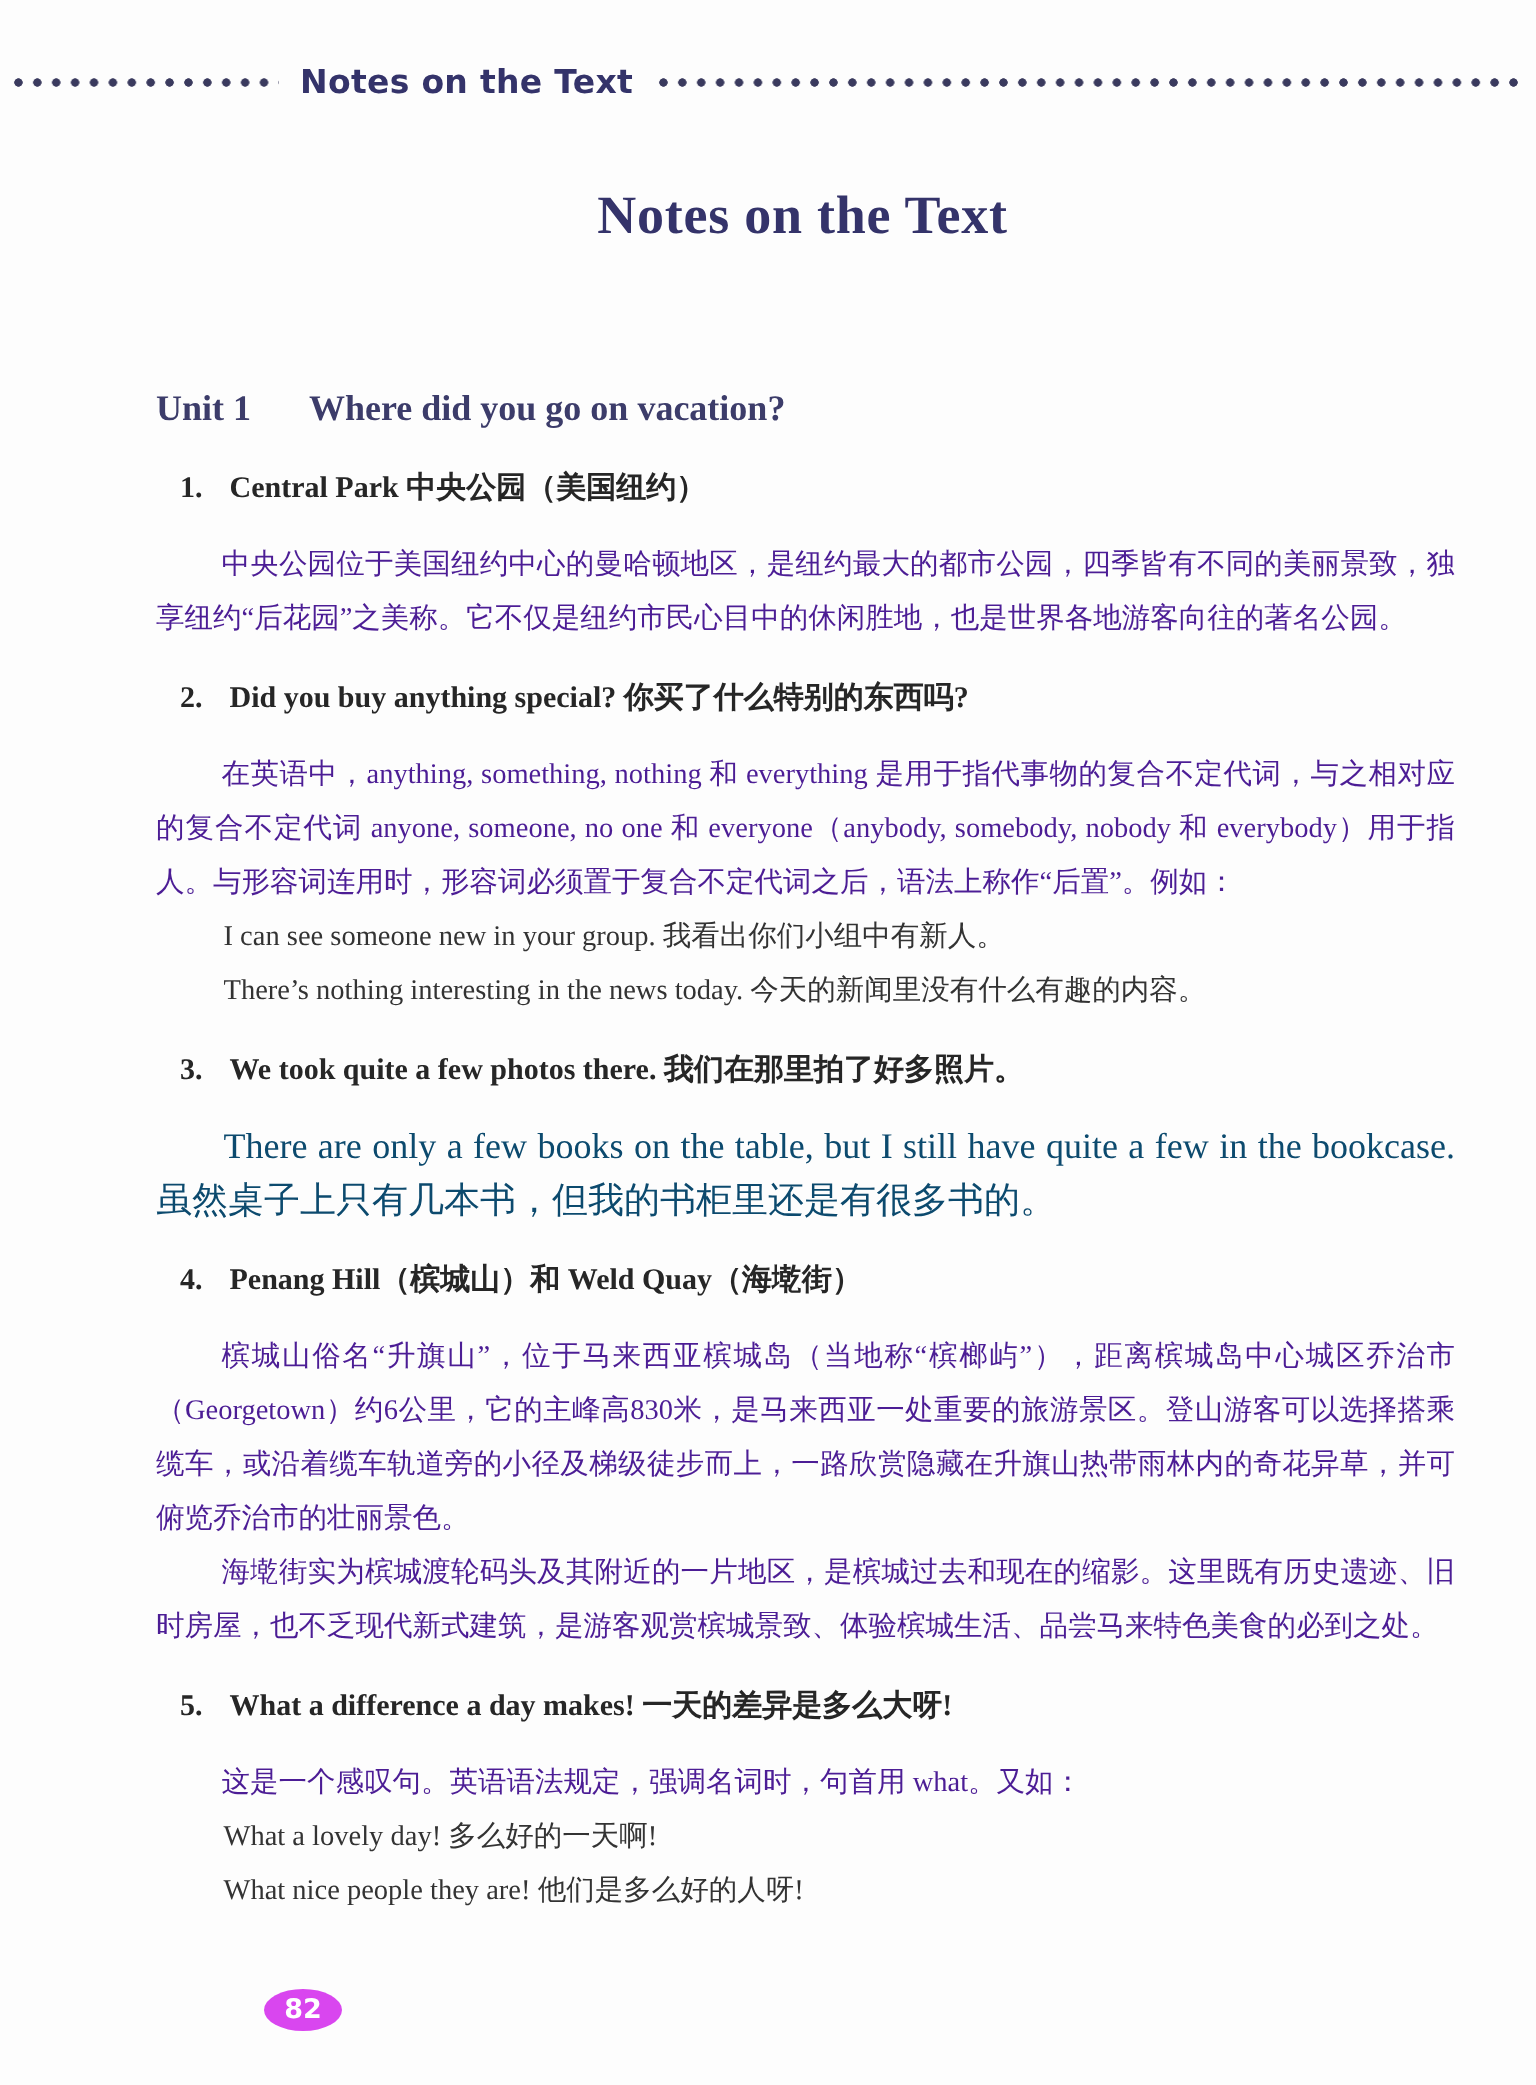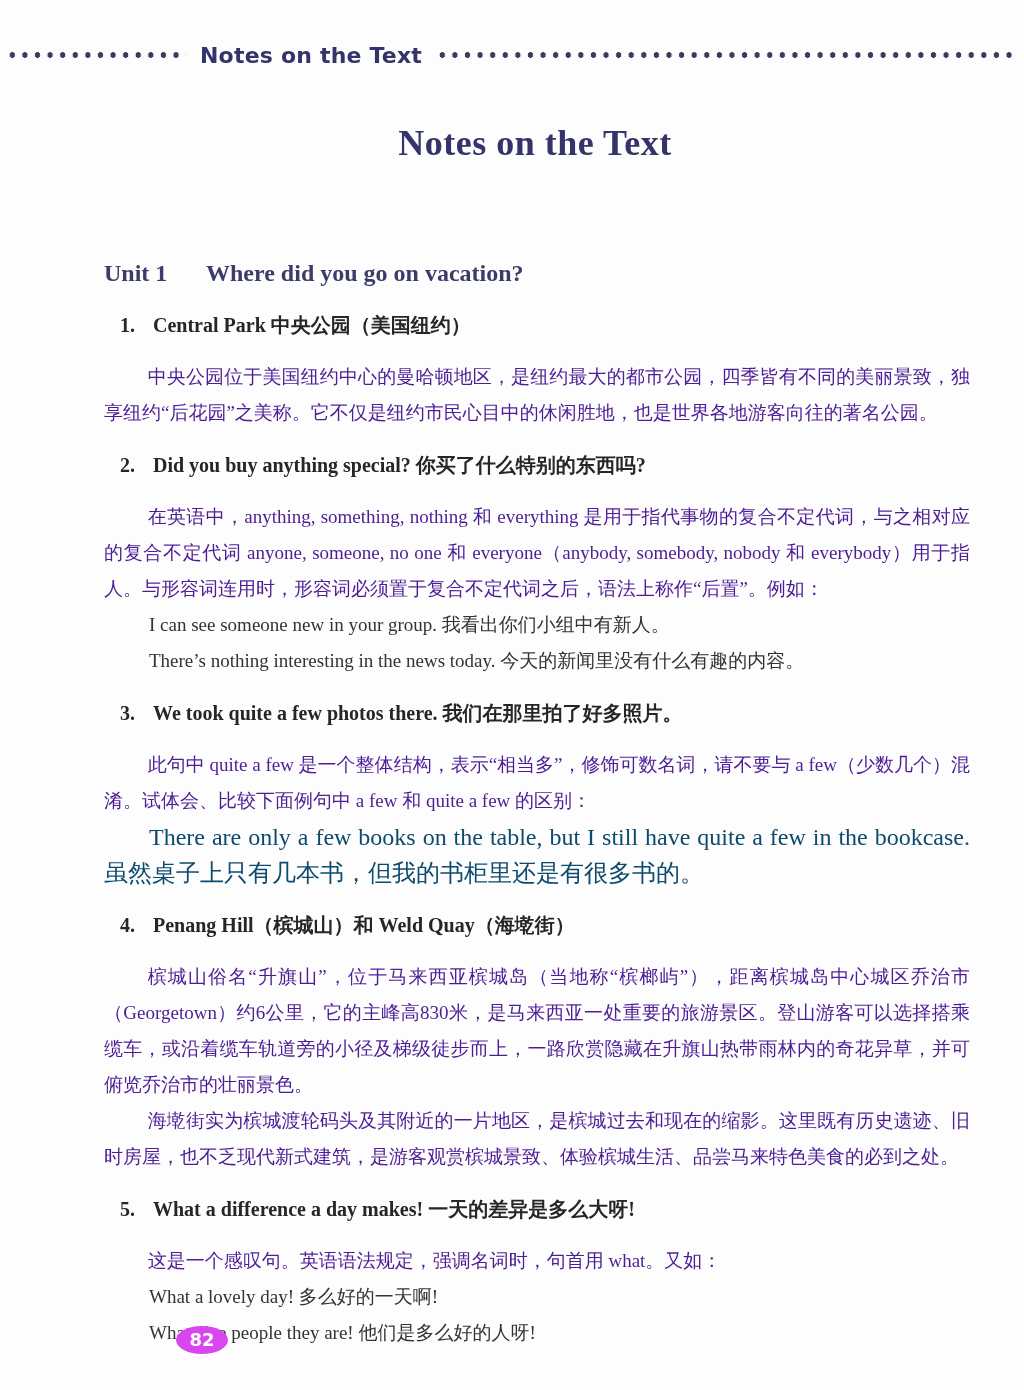--- a/index.html
+++ b/index.html
@@ -167,21 +167,20 @@
     </h3>
     <p class="para">在英语中，anything, something, nothing 和 everything 是用于指代事物的复合不定代词，与之相对应的复合不定代词 anyone, someone, no one 和 everyone（anybody, somebody, nobody 和 everybody）用于指人。与形容词连用时，形容词必须置于复合不定代词之后，语法上称作“后置”。例如：</p>
     <p class="example">I can see someone new in your group. 我看出你们小组中有新人。</p>
     <p class="example">There’s nothing interesting in the news today. 今天的新闻里没有什么有趣的内容。</p>
   </section>
 
   <section>
     <h3 class="note-heading">
       <span class="num">3.</span><span>We took quite a few photos there. 我们在那里拍了好多照片。</span>
     </h3>
-    <p class="para">此句中 quite a few 是一个整体结构，表示“相当多”，修饰可数名词，请不要与 a few（少数几个）混淆。试体会、比较下面例句中 a few 和 quite a few 的区别：</p>
     <p class="example-wrap">There are only a few books on the table, but I still have quite a few in the bookcase. 虽然桌子上只有几本书，但我的书柜里还是有很多书的。</p>
   </section>
 
   <section>
     <h3 class="note-heading">
       <span class="num">4.</span><span>Penang Hill（槟城山）和 Weld Quay（海墘街）</span>
     </h3>
     <p class="para">槟城山俗名“升旗山”，位于马来西亚槟城岛（当地称“槟榔屿”），距离槟城岛中心城区乔治市（Georgetown）约6公里，它的主峰高830米，是马来西亚一处重要的旅游景区。登山游客可以选择搭乘缆车，或沿着缆车轨道旁的小径及梯级徒步而上，一路欣赏隐藏在升旗山热带雨林内的奇花异草，并可俯览乔治市的壮丽景色。</p>
     <p class="para">海墘街实为槟城渡轮码头及其附近的一片地区，是槟城过去和现在的缩影。这里既有历史遗迹、旧时房屋，也不乏现代新式建筑，是游客观赏槟城景致、体验槟城生活、品尝马来特色美食的必到之处。</p>
   </section>

